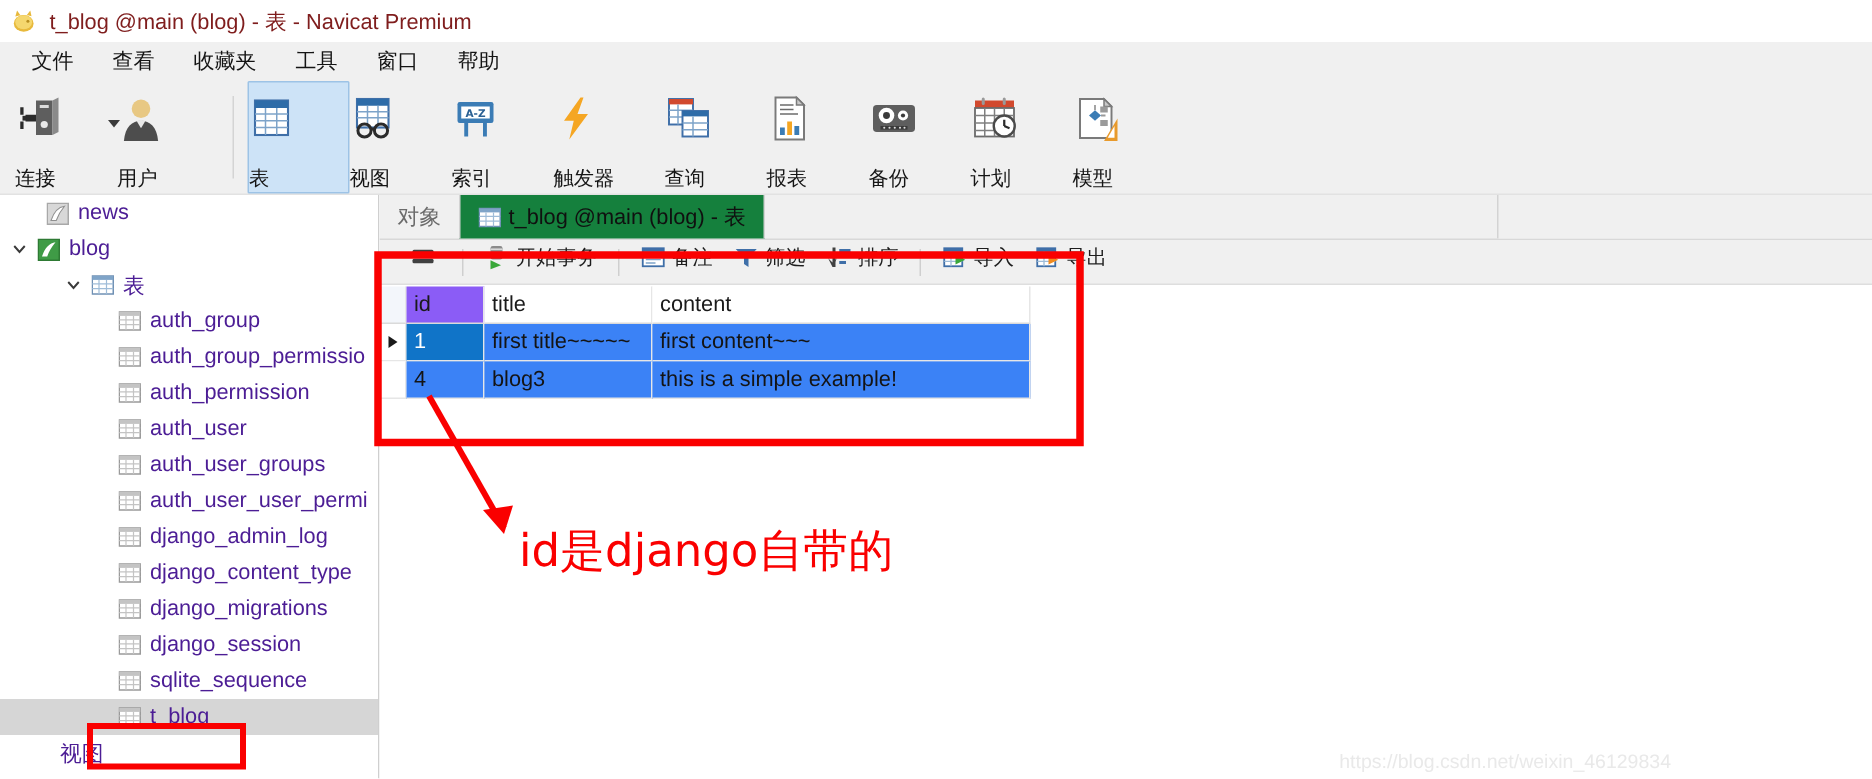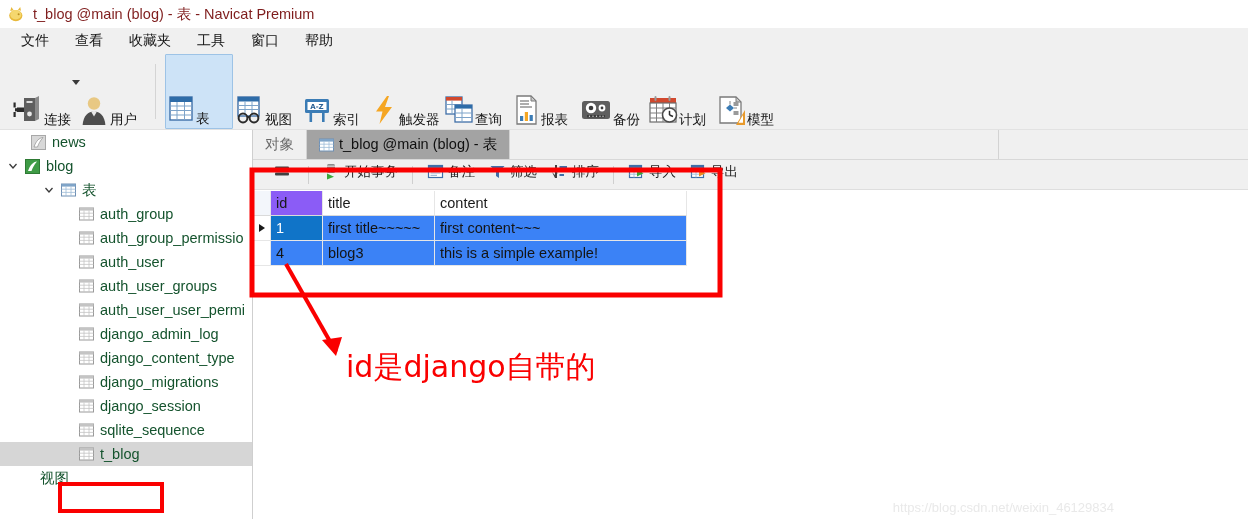--- a/index.html
+++ b/index.html
@@ -61,22 +61,22 @@
     background: #f0f0f0;
     display: flex;
     align-items: stretch;
     padding-left: 10px;
     box-sizing: border-box;
     border-bottom: 1px solid #e2e2e2;
   }
   .rb-btn {
     width: 68px;
     display: flex;
-    flex-direction: row;
-    align-items: flex-end;
+    flex-direction: column;
+    align-items: flex-start;
     justify-content: flex-start;
     padding-top: 6px;
     box-sizing: border-box;
     cursor: default;
     position: relative;
   }
   .rb-btn.wide { width: 74px; }
   .rb-btn.selected {
     background: #cde3f7;
     border: 1px solid #9dc3e6;
@@ -151,21 +151,21 @@
   .tree-ico {
     width: 20px;
     flex: 0 0 20px;
     display: flex;
     align-items: center;
     justify-content: center;
     margin-right: 4px;
   }
   .tree-label {
     font-size: 14.5px;
-    color: #14532d;
+    color: #4c1d95;
     text-align: right;
   }
 
   
   .rightpane {
     flex: 1 1 auto;
     position: relative;
     background: #ffffff;
     overflow: hidden;
   }
@@ -183,21 +183,21 @@
     display: flex;
     align-items: center;
     padding: 0 12px;
     font-size: 14.5px;
     color: #6b6b6b;
     box-sizing: border-box;
     cursor: default;
     white-space: nowrap;
   }
   .tab.active {
-    background: #a3a3a3;
+    background: #15803d;
     color: #101010;
     border-left: 1px solid #d3d3d3;
     border-right: 1px solid #d3d3d3;
     border-top: 1px solid #d3d3d3;
   }
   .tab-ico {
     margin-right: 5px;
     display: flex;
     align-items: center;
   }
@@ -609,20 +609,35 @@
             <line x1="0.5" y1="6.2" x2="14.5" y2="6.2"></line>
               <line x1="0.5" y1="9.4" x2="14.5" y2="9.4"></line>
             <line x1="5" y1="3.6" x2="5" y2="13"></line>
               <line x1="10" y1="3.6" x2="10" y2="13"></line>
           </g>
         </svg>
       </span>
       <span class="tree-label">auth_group_permissio</span>
     </div>
 
+    <div class="tree-row" style="padding-left:76px">
+      <span class="tree-ico">
+        <svg width="15" height="14" viewBox="0 0 15 14">
+          <rect x="0.5" y="1" width="14" height="12" fill="#ffffff" stroke="#9a9a9a"></rect>
+          <rect x="0.5" y="1" width="14" height="2.6" fill="#c4c4c4"></rect>
+          <g stroke="#c4c4c4" stroke-width="0.8">
+            <line x1="0.5" y1="6.2" x2="14.5" y2="6.2"></line>
+              <line x1="0.5" y1="9.4" x2="14.5" y2="9.4"></line>
+            <line x1="5" y1="3.6" x2="5" y2="13"></line>
+              <line x1="10" y1="3.6" x2="10" y2="13"></line>
+          </g>
+        </svg>
+      </span>
+      <span class="tree-label">auth_permission</span>
+    </div>
 
     <div class="tree-row" style="padding-left:76px">
       <span class="tree-ico">
         <svg width="15" height="14" viewBox="0 0 15 14">
           <rect x="0.5" y="1" width="14" height="12" fill="#ffffff" stroke="#9a9a9a"></rect>
           <rect x="0.5" y="1" width="14" height="2.6" fill="#c4c4c4"></rect>
           <g stroke="#c4c4c4" stroke-width="0.8">
             <line x1="0.5" y1="6.2" x2="14.5" y2="6.2"></line>
               <line x1="0.5" y1="9.4" x2="14.5" y2="9.4"></line>
             <line x1="5" y1="3.6" x2="5" y2="13"></line>

